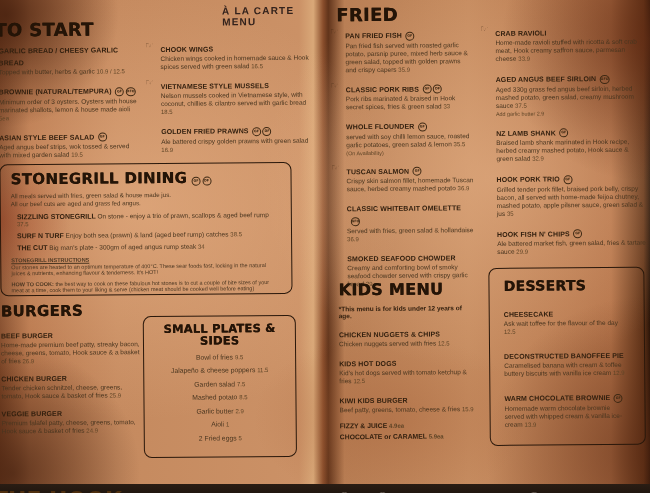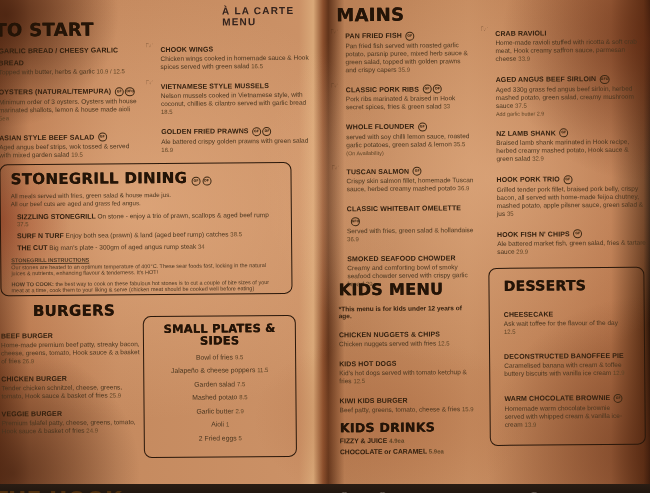--- a/index.html
+++ b/index.html
@@ -54,21 +54,21 @@
   .sg-title-row{display:flex;align-items:center;gap:3px;}
   .sg-title{font-size:15px;}
   .sg-intro{font-size:6.2px;line-height:8px;color:#49351f;margin-top:4px;}
   .sg-line{font-size:6.5px;margin:5px 0 0 6px;color:#49351f;}
   .sg-name{font-weight:bold;font-size:7px;color:#33200f;}
   .sg-instr{margin-top:6px;font-size:5.5px;line-height:6.6px;color:#4c3722;}
   .sg-instr-title{font-weight:bold;text-decoration:underline;}
   .sg-howto{margin-top:4px;font-size:5.5px;line-height:6.6px;color:#4c3722;}
   .sg-howto-title{font-weight:bold;}
 
-  .burgers-title{position:absolute;left:0;top:303px;font-size:15px;padding-left:32px;}
+  .burgers-title{position:absolute;left:0;top:303px;font-size:15px;}
   .burgers-list{position:absolute;left:0;top:327px;width:142px;}
   .burgers-list .item{margin-bottom:6px;}
 
   .sp-box{left:142px;top:316px;width:153px;height:142px;text-align:center;padding-top:7px;box-sizing:border-box;}
   .sp-title{font-size:11.5px;letter-spacing:.2px;}
   .sp-line{font-size:6.8px;margin-top:6.5px;color:#49351f;}
 
   
   .mains-title{position:absolute;left:8px;top:5px;font-size:18px;}
   .mains-col1{position:absolute;left:17px;top:27px;width:127px;}
@@ -115,21 +115,21 @@
 
       <div class="item">
 
         <div class="item-head"><span class="item-name">GARLIC BREAD / CHEESY GARLIC BREAD</span></div>
         <div class="item-desc"><span>Topped with butter, herbs &amp; garlic</span> <span class="price">10.9 / 12.5</span></div>
 
       </div>
 
       <div class="item">
 
-        <div class="item-head"><span class="item-name">OYSTERS (NATURAL/TEMPURA)</span><span class="badges"><span class="badge">GF</span><span class="badge">DFO</span></span></div>
+        <div class="item-head"><span class="item-name">BROWNIE (NATURAL/TEMPURA)</span><span class="badges"><span class="badge">GF</span><span class="badge">DFO</span></span></div>
         <div class="item-desc"><span>Minimum order of 3 oysters. Oysters with house marinated shallots, lemon &amp; house made aioli</span> <span class="price">5ea</span></div>
 
       </div>
 
       <div class="item">
 
         <div class="item-head"><span class="item-name">ASIAN STYLE BEEF SALAD</span><span class="badges"><span class="badge">GF</span></span></div>
         <div class="item-desc"><span>Aged angus beef strips, wok tossed &amp; served with mixed garden salad</span> <span class="price">19.5</span></div>
 
       </div>
@@ -220,21 +220,21 @@
         <div class="sp-line"><span>Garlic butter</span> <span class="price">2.9</span></div>
 
         <div class="sp-line"><span>Aioli</span> <span class="price">1</span></div>
 
         <div class="sp-line"><span>2 Fried eggs</span> <span class="price">5</span></div>
       </div>
   </div>
 </div>
 
 <div class="page right">
-  <div class="sec-title mains-title">MAINS</div>
+  <div class="sec-title mains-title">FRIED</div>
 
   <div class="mains-col1">
 
       <div class="item">
         <span class="hand">☞</span>
         <div class="item-head"><span class="item-name">PAN FRIED FISH</span><span class="badges"><span class="badge">GF</span></span></div>
         <div class="item-desc"><span>Pan fried fish served with roasted garlic potato, parsnip puree, mixed herb sauce &amp; green salad, topped with golden prawns and crispy capers</span> <span class="price">35.9</span></div>
 
       </div>
 
@@ -325,21 +325,20 @@
         <div class="item">
           <div class="item-head"><span class="item-name">KIDS HOT DOGS</span></div>
           <div class="item-desc"><span>Kid's hot dogs served with tomato ketchup &amp; fries</span> <span class="price">12.5</span></div>
         </div>
 
         <div class="item">
           <div class="item-head"><span class="item-name">KIWI KIDS BURGER</span></div>
           <div class="item-desc"><span>Beef patty, greens, tomato, cheese &amp; fries</span> <span class="price">15.9</span></div>
         </div>
       </div>
-    <div class="sec-title kids-sub-title">KIDS DRINKS</div>
     <div class="kids-sub-line"><span>FIZZY &amp; JUICE</span> <span class="price">4.9ea</span></div>
     <div class="kids-sub-line"><span>CHOCOLATE or CARAMEL</span> <span class="price">5.9ea</span></div>
   </div>
 
   <div class="box ds-box">
     <div class="sec-title ds-title">DESSERTS</div>
     <div class="ds-list">
 
         <div class="item">
           <div class="item-head"><span class="item-name">CHEESECAKE</span></div>

